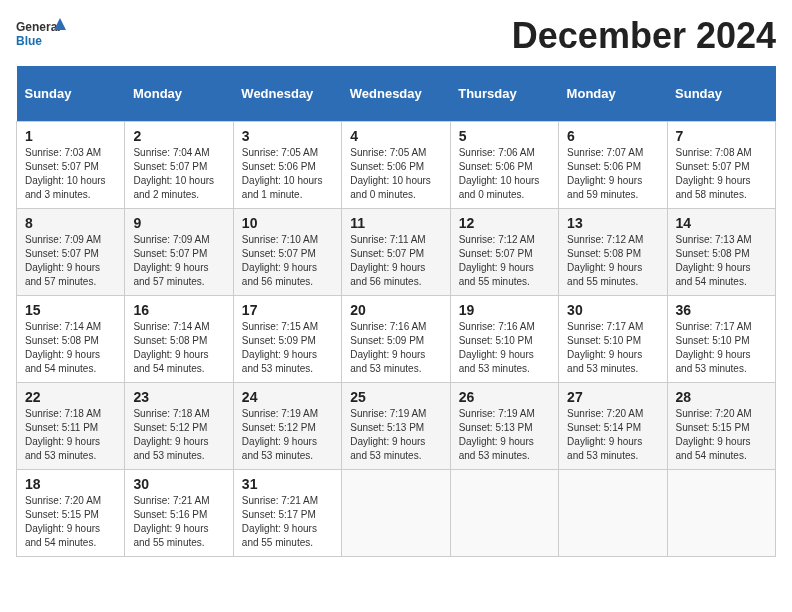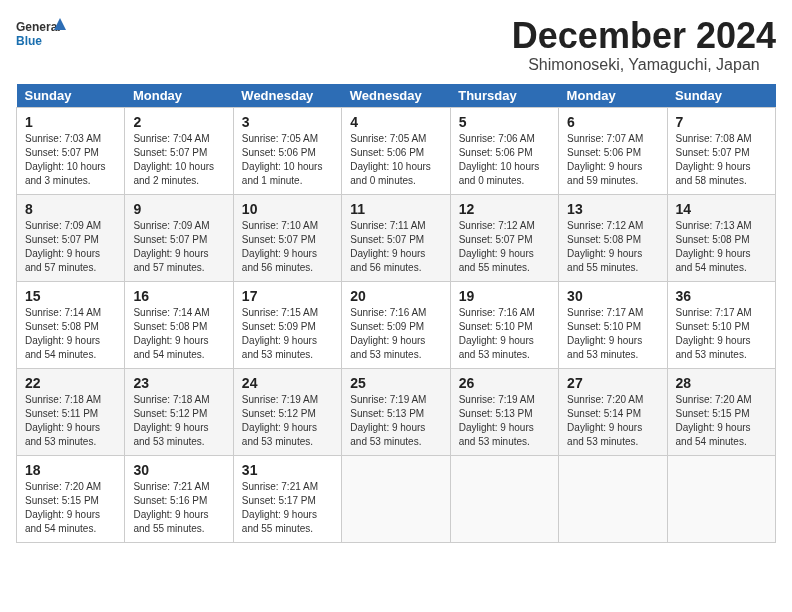--- a/index.html
+++ b/index.html
@@ -15,41 +15,41 @@
       align-items: flex-start;
       justify-content: space-between;
       margin-bottom: 10px;
     }
     .logo {
       display: flex;
       align-items: center;
       gap: 4px;
     }
     .title-block {
-      text-align: center;
+      text-align: left;
     }
     .month-title {
       font-size: 36px;
       font-weight: bold;
       color: #222;
       line-height: 1.1;
     }
     .location {
       font-size: 16px;
       color: #444;
     }
     table {
       width: 100%;
       border-collapse: collapse;
       font-size: 11px;
     }
     th {
       background-color: #2d6db5;
       color: #fff;
-      padding: 4px 8px;
+      padding: 20px 8px;
       text-align: left;
       font-size: 13px;
       font-weight: bold;
     }
     td {
       vertical-align: top;
       padding: 6px 8px;
       border: 1px solid #ccc;
       width: calc(100% / 7);
       min-height: 80px;
@@ -80,21 +80,20 @@
 <div class="header">
   <div class="logo">
   <svg width="50" height="36" viewBox="0 0 50 36">
     <text x="0" y="15" font-family="Arial" font-size="12" font-weight="bold" fill="#333">General</text>
     <text x="0" y="29" font-family="Arial" font-size="12" font-weight="bold" fill="#1a6faf">Blue</text>
     <polygon points="44,2 50,14 38,14" fill="#2d6db5"></polygon>
   </svg>
 </div>
   <div class="title-block">
     <div class="month-title">December 2024</div>
-    <div class="location">Shimonoseki, Yamaguchi, Japan</div>
   </div>
 </div>
 
 <div id="calendar-container">
     <table>
       <thead>
         <tr>
           <th>Sunday</th>
           <th>Monday</th>
           <th>Wednesday</th>

